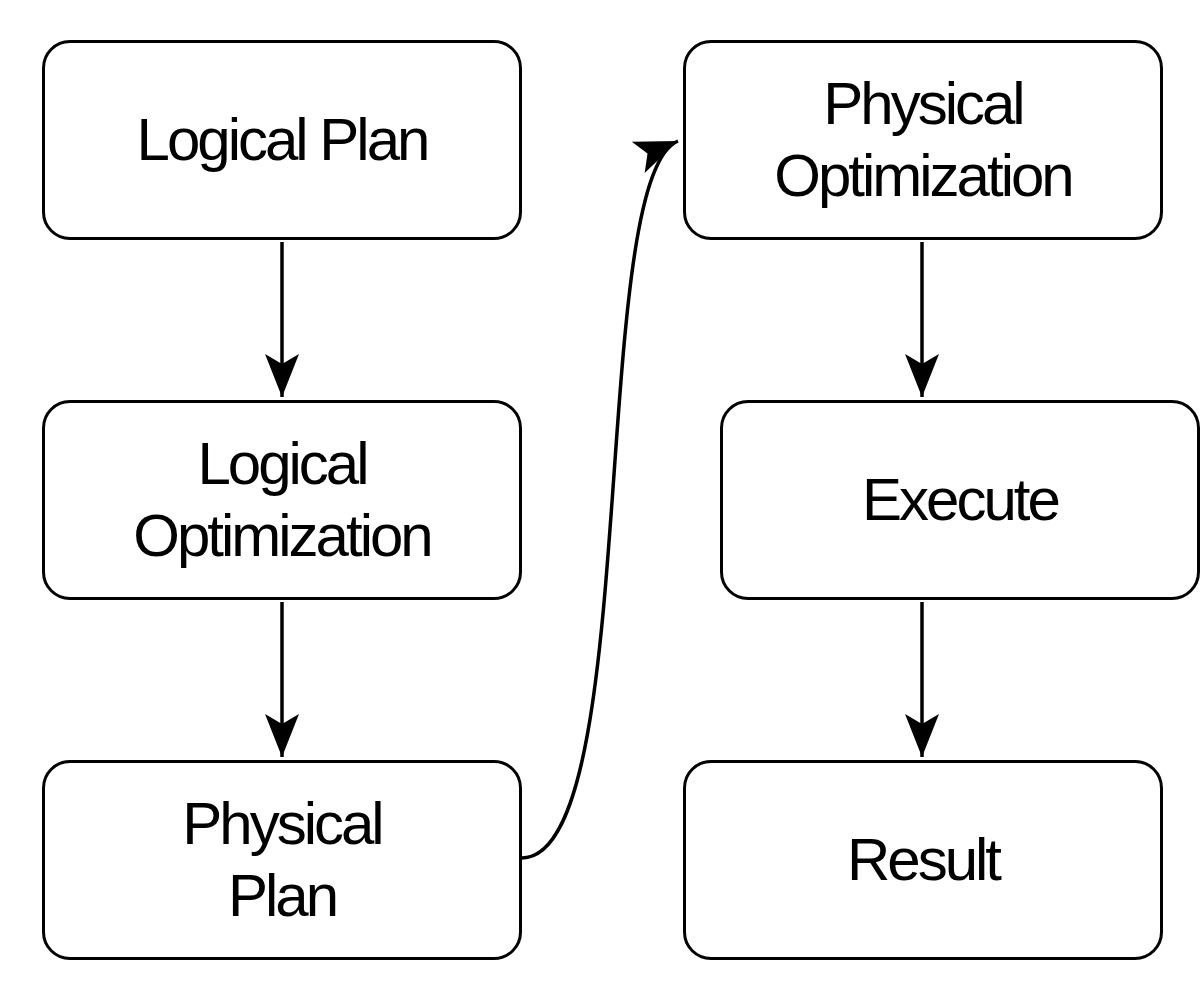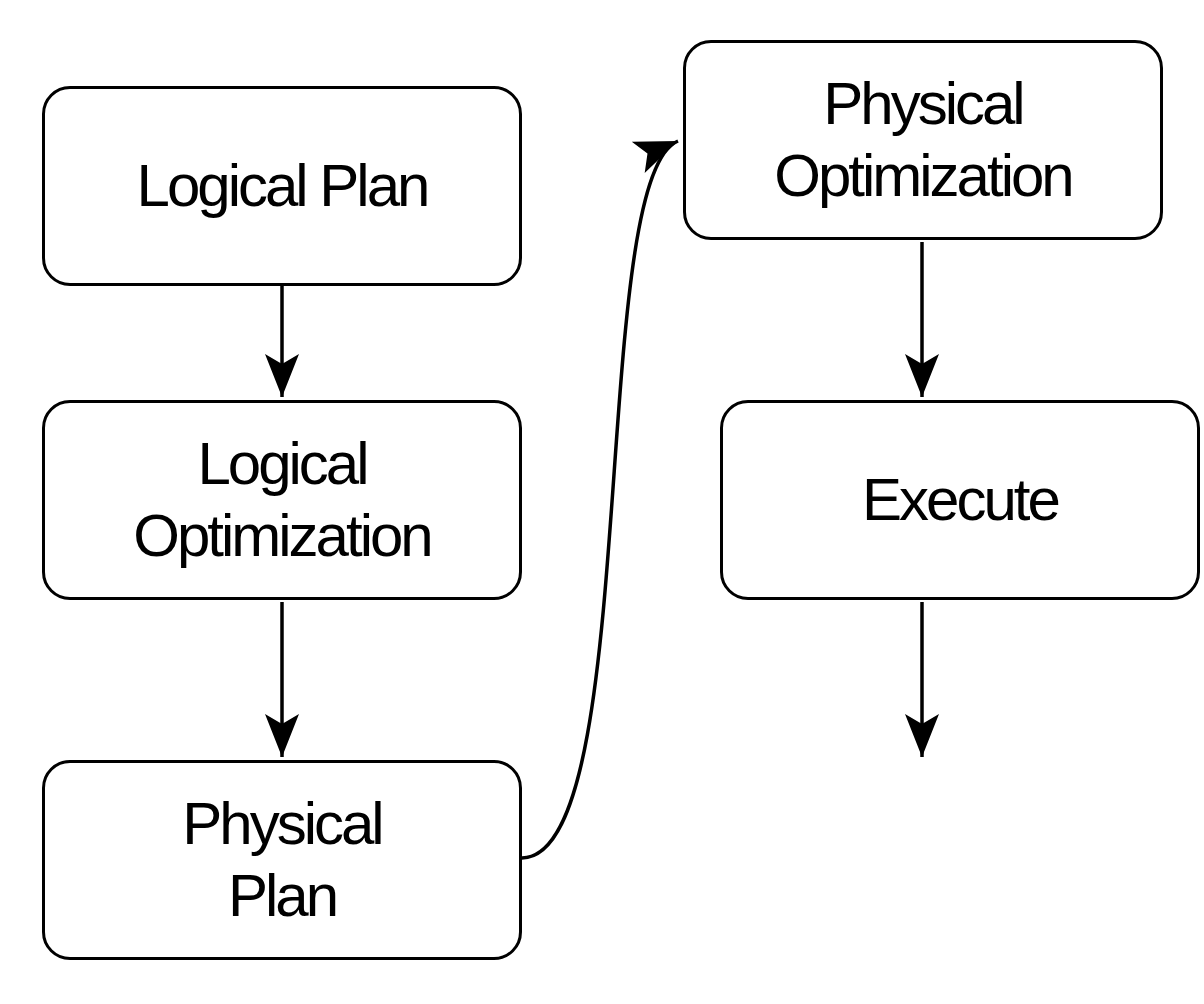--- a/index.html
+++ b/index.html
@@ -42,21 +42,21 @@
   }
   .node-label {
     font-size: 60px;
     line-height: 72px;
     letter-spacing: -3px;
     color: #000000;
     white-space: pre-line;
     font-weight: 400;
   }
   
-  .pos-l1 { left: 42px;  top: 40px; margin-top: 46px;  }
+  .pos-l1 { left: 42px;  top: 40px;  }
   .pos-l2 { left: 42px;  top: 400px; }
   .pos-l3 { left: 42px;  top: 760px; }
   .pos-r1 { left: 683px; top: 40px;  }
   .pos-r2 { left: 720px; top: 400px; }
   .pos-r3 { left: 683px; top: 760px; }
 </style>
 </head>
 <body>
 
 <div class="canvas">
@@ -95,14 +95,17 @@
 
   <div class="node pos-r1">
     <span class="node-label">Physical
 Optimization</span>
   </div>
 
   <div class="node pos-r2">
     <span class="node-label">Execute</span>
   </div>
 
+  <div class="node pos-r3">
+    <span class="node-label">Result</span>
+  </div>
 
 </div>
 
 </body></html>

